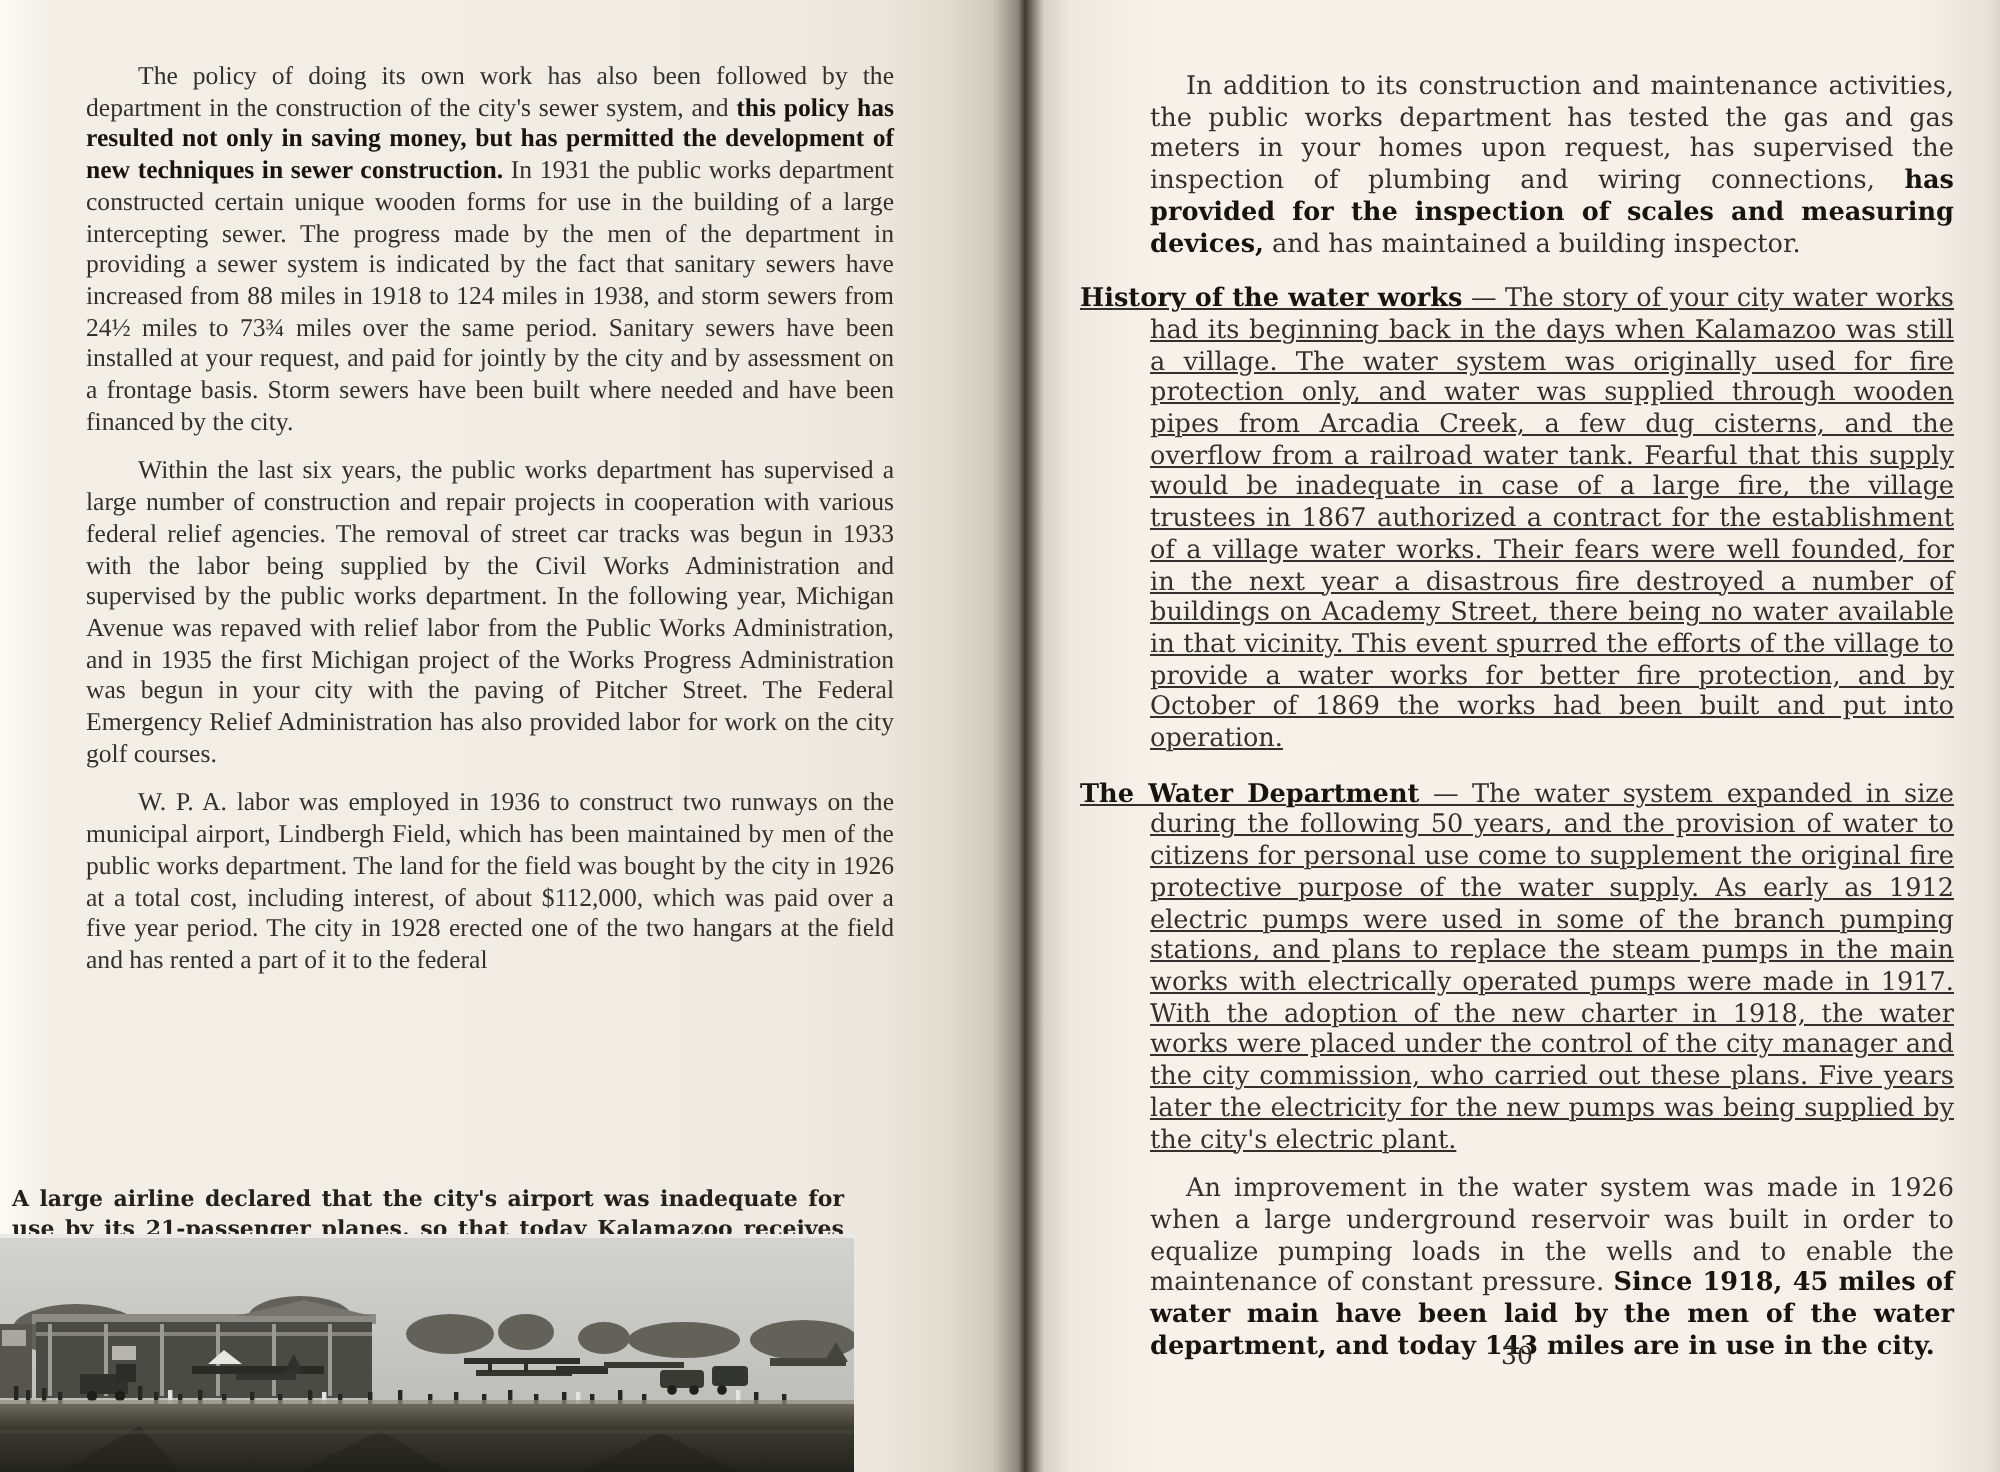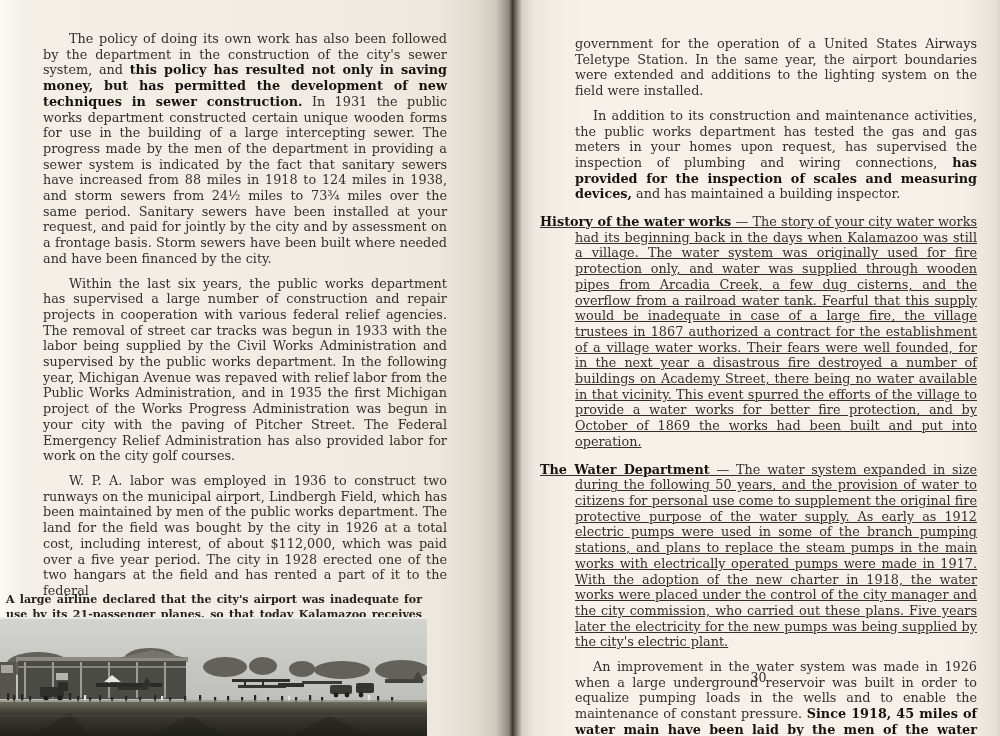--- a/index.html
+++ b/index.html
@@ -12,21 +12,21 @@
       #f0ebe2 38%, #ece6dc 44%,
       #e0dacf 47.5%, #cfc8bd 49.6%,
       #8e877d 50.9%, #403a33 51.25%, #6f6961 51.55%,
       #d6d0c6 52.2%, #eee9e0 53.5%,
       #f7f1ea 58%, #f5efe8 96%, #e8e3d9 99.4%, #dcd7cd 100%);
   }
   .col{position:absolute;}
   .lcol{left:43px;top:31px;width:404px;}
   .rcol{left:540px;top:36px;width:437px;}
   p{margin:0 0 9px 0;font-size:12.8px;line-height:15.7px;text-align:justify;}
-  .ind{text-indent:26px;}
+  .ind{text-indent:26px;font-family:Liberation Serif, serif;}
   .rcol p{padding-left:35px;}
   .hang{text-indent:-35px;text-decoration:underline;}
   .rp-ind{text-indent:18px;}
   .cont{text-indent:0;}
   .sec{margin-top:12px;}
   .b{font-weight:700;color:#17140f;}
   .caption{
     position:absolute;left:6px;top:592px;width:416px;
     font-size:11px;line-height:15px;font-weight:700;color:#24201b;
     text-align:justify;padding:0;margin:0;
@@ -154,21 +154,20 @@
         <polygon points="290,119 330,99 370,119" fill="#1e1e19" opacity="0.45"></polygon>
         <rect x="0" y="98" width="427" height="2" fill="#4a4940" opacity="0.5"></rect>
       </g>
     </svg>
   </div>
 
   <div></div>
 
   <div>
     <div class="col rcol">
-      <p class="cont"><span>government for the operation of a United States Airways Teletype Station. In the same year, the airport boundaries were extended and additions to the lighting system on the field were installed.</span></p>
       <p class="rp-ind"><span>In addition to its construction and maintenance activities, the public works department has tested the gas and gas meters in your homes upon request, has supervised the inspection of plumbing and wiring connections, </span><span class="b">has provided for the inspection of scales and measuring devices,</span><span> and has maintained a building inspector.</span></p>
       <p class="hang sec"><span class="b">History of the water works</span><span> — The story of your city water works had its beginning back in the days when Kalamazoo was still a village. The water system was originally used for fire protection only, and water was supplied through wooden pipes from Arcadia Creek, a few dug cisterns, and the overflow from a railroad water tank. Fearful that this supply would be inadequate in case of a large fire, the village trustees in 1867 authorized a contract for the establishment of a village water works. Their fears were well founded, for in the next year a disastrous fire destroyed a number of buildings on Academy Street, there being no water available in that vicinity. This event spurred the efforts of the village to provide a water works for better fire protection, and by October of 1869 the works had been built and put into operation.</span></p>
       <p class="hang sec"><span class="b">The Water Department</span><span> — The water system expanded in size during the following 50 years, and the provision of water to citizens for personal use come to supplement the original fire protective purpose of the water supply. As early as 1912 electric pumps were used in some of the branch pumping stations, and plans to replace the steam pumps in the main works with electrically operated pumps were made in 1917. With the adoption of the new charter in 1918, the water works were placed under the control of the city manager and the city commission, who carried out these plans. Five years later the electricity for the new pumps was being supplied by the city's electric plant.</span></p>
       <p class="rp-ind"><span>An improvement in the water system was made in 1926 when a large underground reservoir was built in order to equalize pumping loads in the wells and to enable the maintenance of constant pressure. </span><span class="b">Since 1918, 45 miles of water main have been laid by the men of the water department, and today 143 miles are in use in the city.</span></p>
 
     </div>
     <div class="pagenum">30</div>
   </div>
 
 </div>

